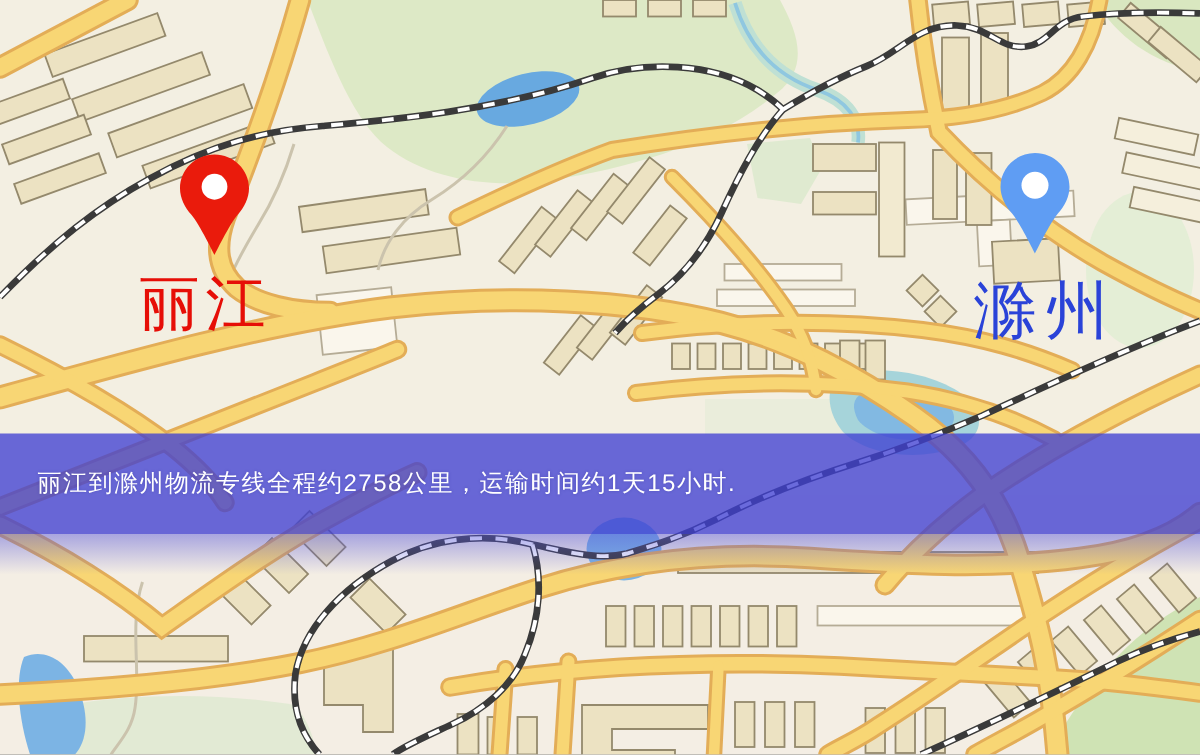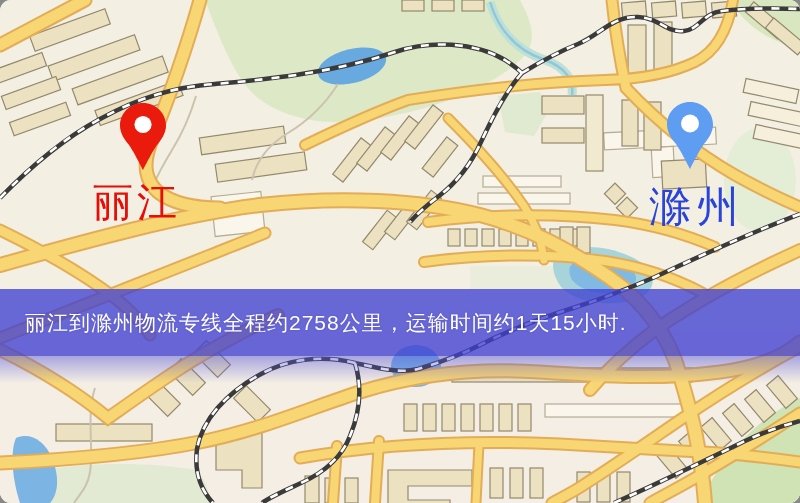--- a/index.html
+++ b/index.html
@@ -1,23 +1,23 @@
 <!DOCTYPE html>
 <html><head>
 <meta charset="utf-8">
 <style>
   html,body{margin:0;padding:0;background:#888;}
   .stage{position:relative;width:800px;height:503px;overflow:hidden;
-         font-family:"Liberation Sans","DejaVu Sans",sans-serif;background:#f3efe2;border-radius:11px;}
+         font-family:"Liberation Sans","DejaVu Sans",sans-serif;background:#f3efe2;}
   .stage svg{position:absolute;left:0;top:0;}
   .banner{position:absolute;left:0;top:289px;width:800px;height:67px;
           background:rgba(64,64,210,0.78);z-index:5;display:flex;align-items:center;}
   .banner-fade{position:absolute;left:0;top:356px;width:800px;height:27px;z-index:4;
           background:linear-gradient(rgba(86,86,218,0.48),rgba(86,86,218,0));}
-  .banner span{color:#ffffff;font-size:21px;letter-spacing:1px;padding-left:25px;
+  .banner span{color:#ffffff;font-size:16px;letter-spacing:1px;padding-left:25px;
           white-space:nowrap;text-shadow:0 0 2px rgba(40,40,140,.35);}
   .lbl{font-family:"Liberation Serif","DejaVu Serif",serif;}
 </style>
 </head>
 <body>
 
 <div class="stage">
 
 <svg width="800" height="503" viewBox="0 0 800 503">
 

